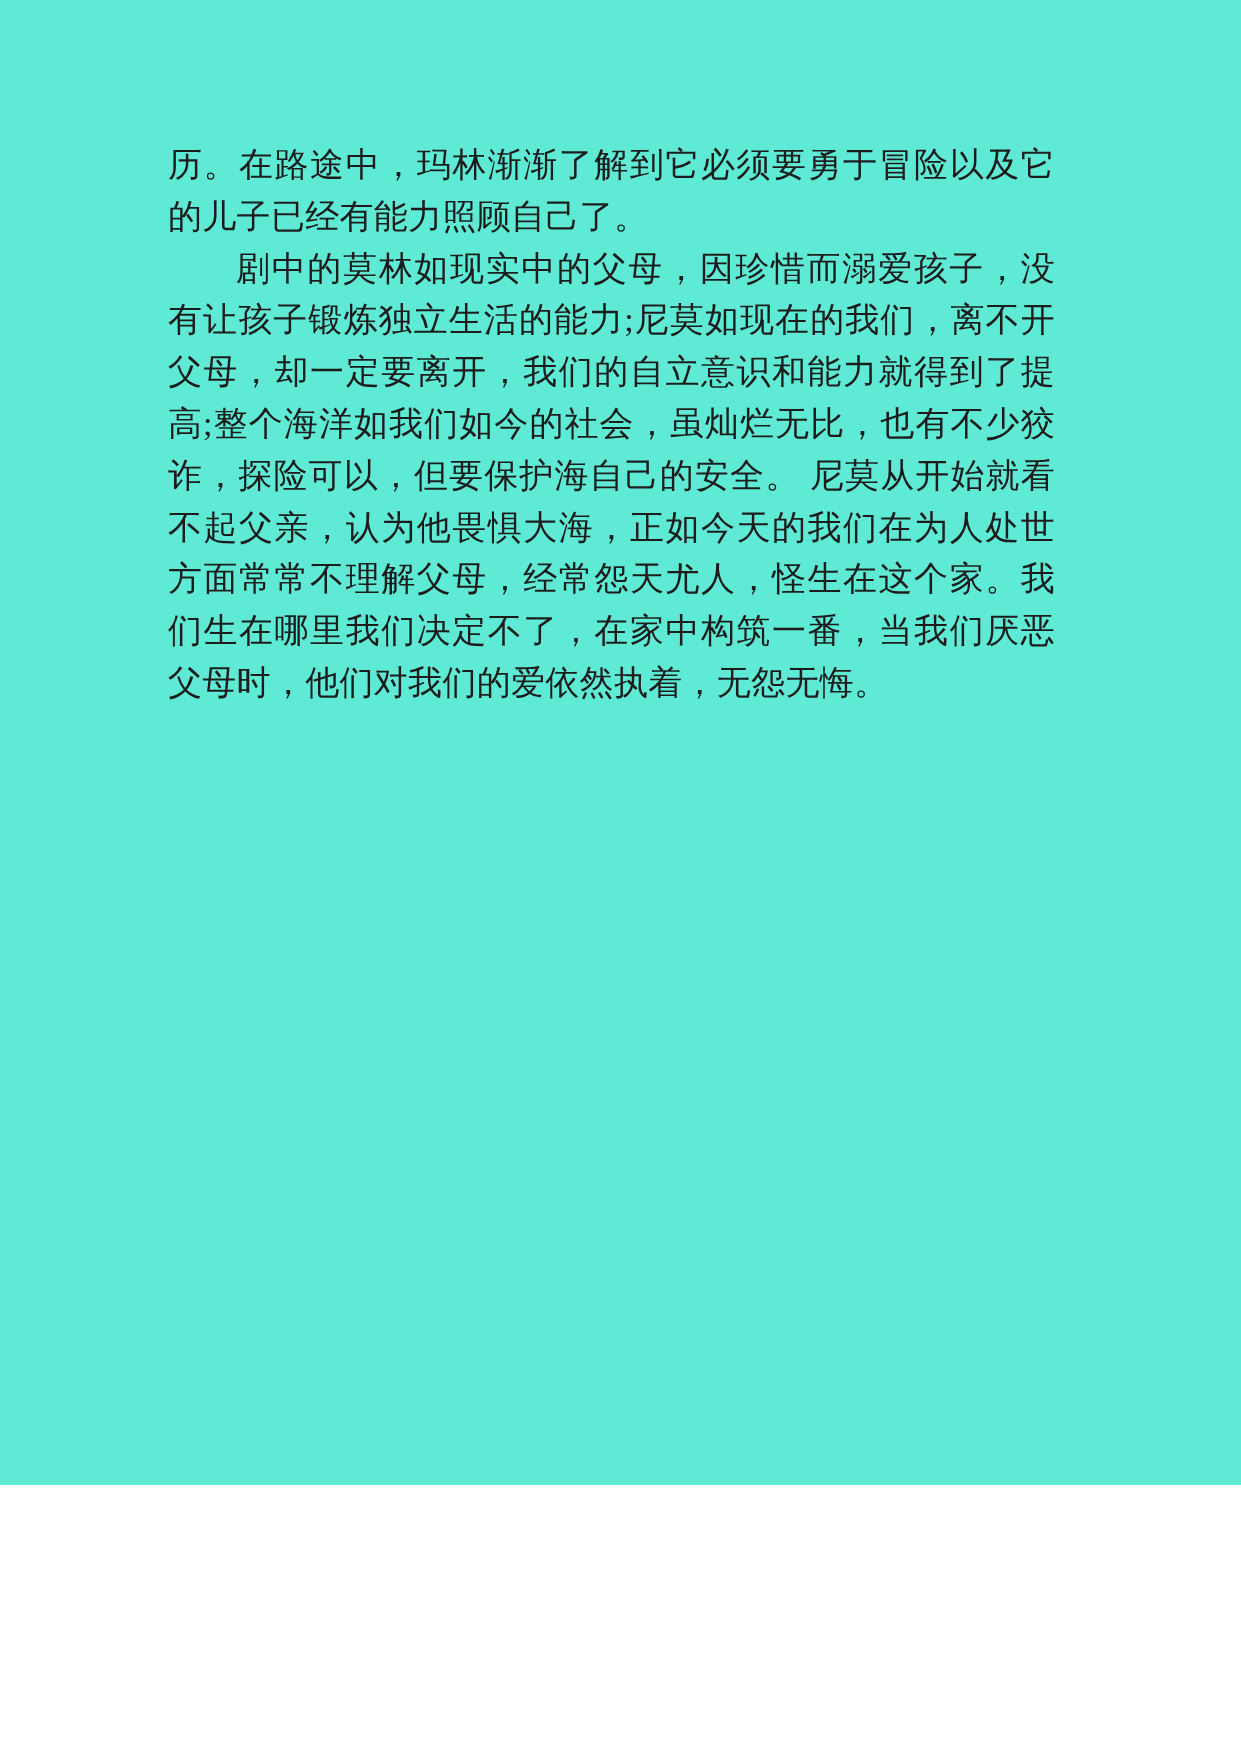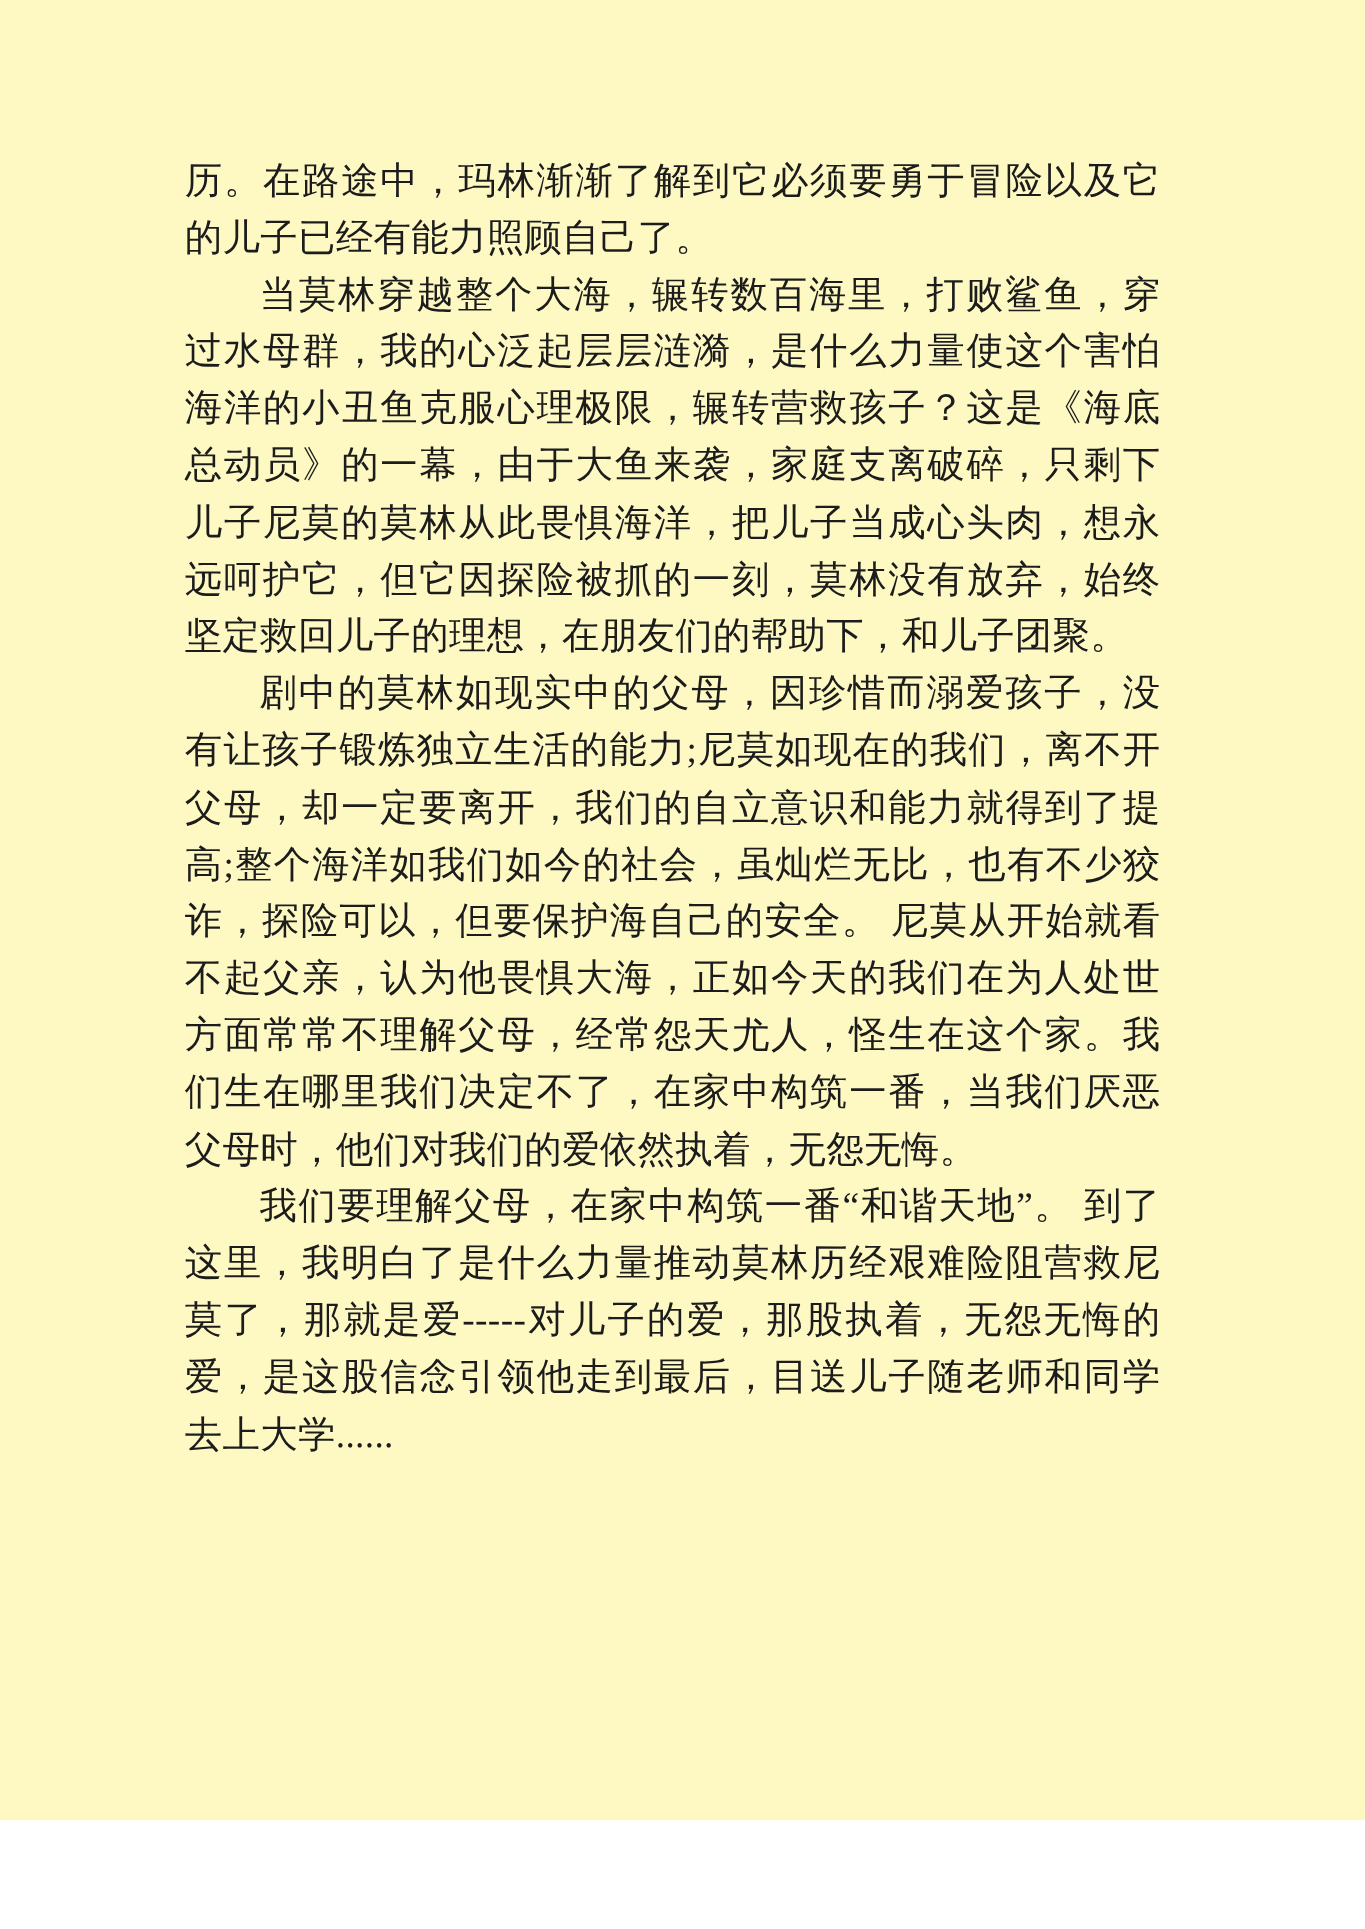--- a/index.html
+++ b/index.html
@@ -3,22 +3,22 @@
 <meta charset="utf-8">
 <style>
   html, body {
     margin: 0;
     padding: 0;
     background: #ffffff;
   }
   .page {
     position: relative;
     width: 1241px;
-    height: 1655px;
-    background: #fef9c3;
+    height: 1485px;
+    background: #5eead4;
     box-sizing: border-box;
     padding: 139px 186px 0 168px;
     overflow: hidden;
   }
   .content {
     width: 100%;
   }
   .para {
     margin: 0;
     padding: 0;
@@ -35,17 +35,15 @@
   .para.indent {
     text-indent: 2em;
   }
 </style>
 </head>
 <body>
 
 <div class="page">
   <div class="content">
     <p class="para">历。在路途中，玛林渐渐了解到它必须要勇于冒险以及它的儿子已经有能力照顾自己了。</p>
-    <p class="para indent">当莫林穿越整个大海，辗转数百海里，打败鲨鱼，穿过水母群，我的心泛起层层涟漪，是什么力量使这个害怕海洋的小丑鱼克服心理极限，辗转营救孩子？这是《海底总动员》的一幕，由于大鱼来袭，家庭支离破碎，只剩下儿子尼莫的莫林从此畏惧海洋，把儿子当成心头肉，想永远呵护它，但它因探险被抓的一刻，莫林没有放弃，始终坚定救回儿子的理想，在朋友们的帮助下，和儿子团聚。</p>
     <p class="para indent">剧中的莫林如现实中的父母，因珍惜而溺爱孩子，没有让孩子锻炼独立生活的能力;尼莫如现在的我们，离不开父母，却一定要离开，我们的自立意识和能力就得到了提高;整个海洋如我们如今的社会，虽灿烂无比，也有不少狡诈，探险可以，但要保护海自己的安全。 尼莫从开始就看不起父亲，认为他畏惧大海，正如今天的我们在为人处世方面常常不理解父母，经常怨天尤人，怪生在这个家。我们生在哪里我们决定不了，在家中构筑一番，当我们厌恶父母时，他们对我们的爱依然执着，无怨无悔。</p>
-    <p class="para indent">我们要理解父母，在家中构筑一番“和谐天地”。 到了这里，我明白了是什么力量推动莫林历经艰难险阻营救尼莫了，那就是爱-----对儿子的爱，那股执着，无怨无悔的爱，是这股信念引领他走到最后，目送儿子随老师和同学去上大学......</p>
   </div>
 </div>
 
 </body></html>

